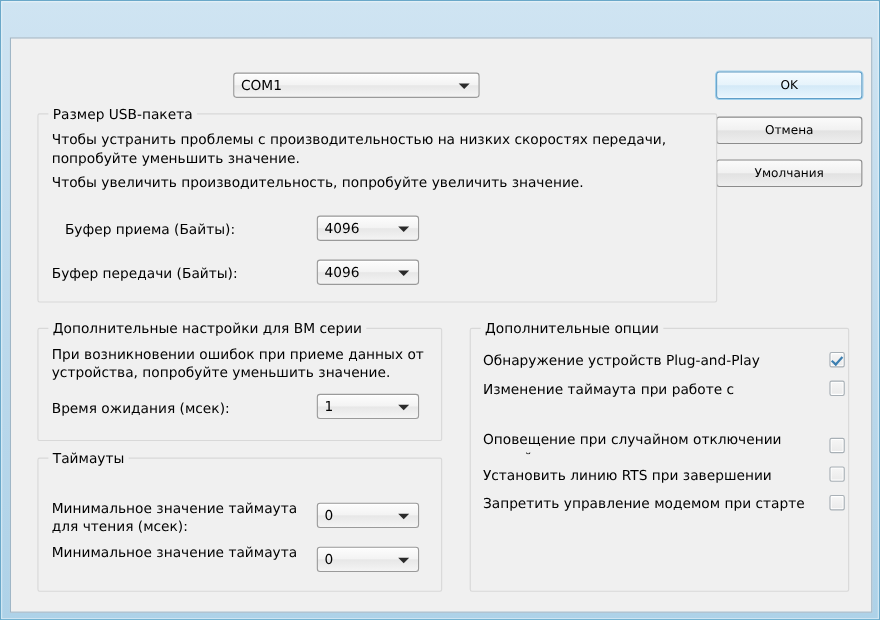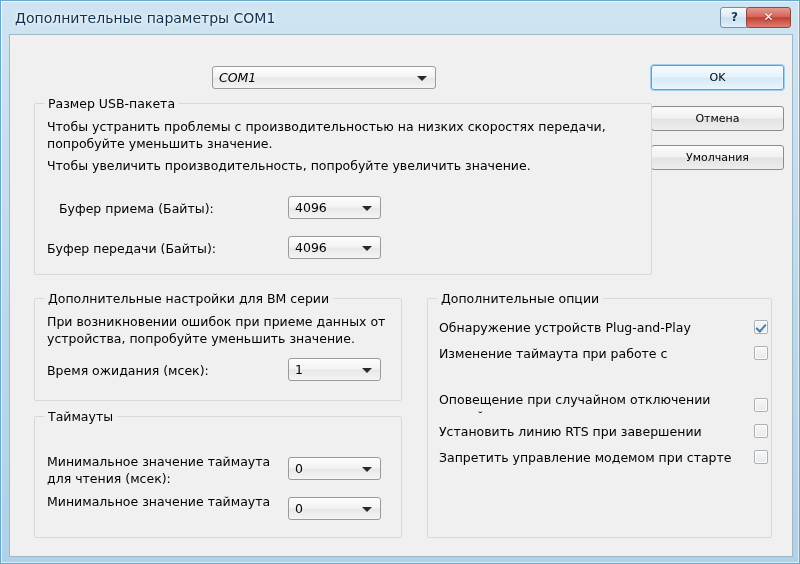--- a/index.html
+++ b/index.html
@@ -195,29 +195,24 @@
   }
 
   .clip-box { overflow: hidden; }
 </style>
 </head>
 <body>
 
 <div class="window">
   <div class="glass-edge"></div>
 
-  <div class="titlebar">
-    <div class="title-text">Дополнительные параметры COM1</div>
-    <div class="win-btn btn-help">?</div>
-    <div class="win-btn btn-close">✕</div>
-  </div>
 
   <div class="client">
 
-    <div class="combo" style="left:202px; top:31px; width:224px;font-style:italic;">
+    <div class="combo" style="left:202px; top:31px; width:224px;">
       <span class="val">COM1</span>
       <span class="arrow"></span>
     </div>
 
     <div class="pbtn default" style="left:641px; top:30px;">OK</div>
     <div class="pbtn" style="left:641px; top:71px;">Отмена</div>
     <div class="pbtn" style="left:641px; top:110px;">Умолчания</div>
 
     <div class="group" style="left:24px; top:68px; width:618px; height:172px;">
       <div class="group-title">Размер USB-пакета</div>

